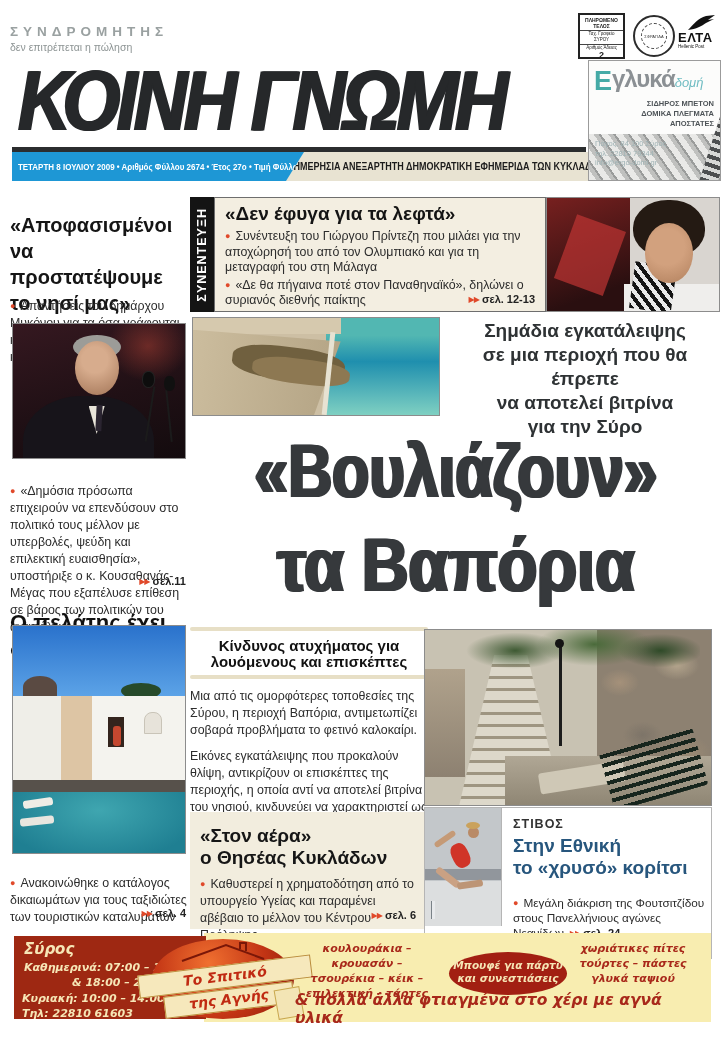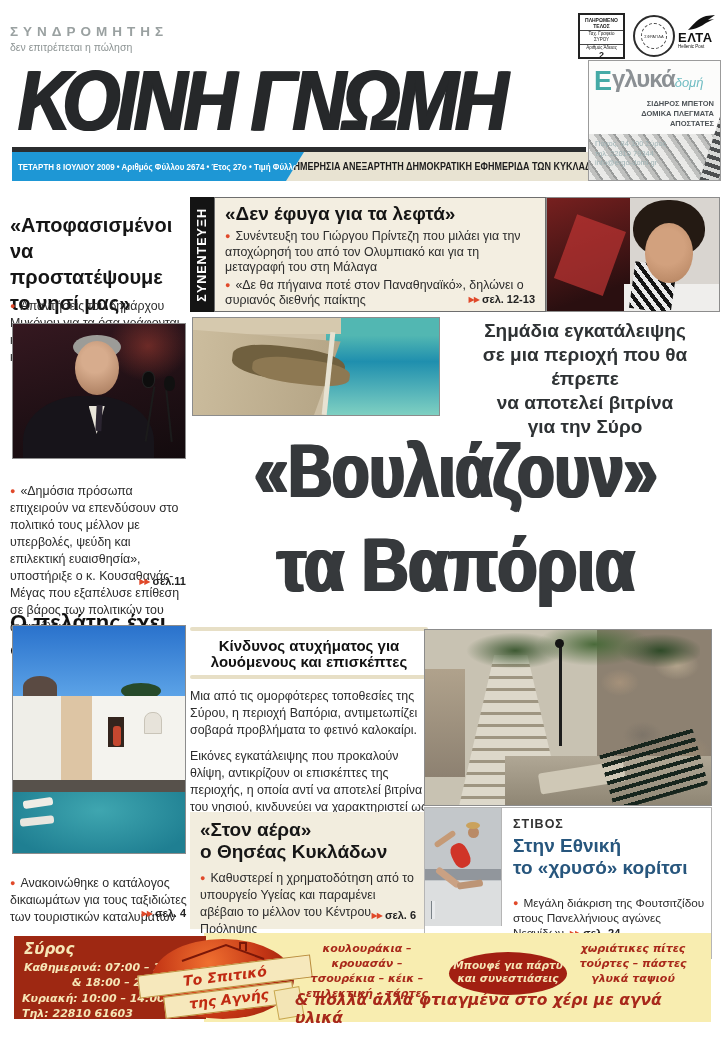--- a/index.html
+++ b/index.html
@@ -156,21 +156,21 @@
     radial-gradient(30px 22px at 80% 70%,#9a8a74,transparent 75%),
     #8d8171;}
   .st-lamp{left:47%;top:8%;width:3px;height:58%;background:#1c1c1c;}
   .st-lamphead{left:45.5%;top:5%;width:9px;height:9px;border-radius:50%;background:#141414;}
   .st-rubble{left:28%;bottom:0;width:72%;height:28%;background:linear-gradient(180deg,#b0a795,#8f8674);}
   .st-slab{left:40%;bottom:10%;width:30%;height:12%;background:#cfc8b6;transform:rotate(-9deg);border-radius:3px;}
   .st-bench{right:3%;bottom:4%;width:34%;height:34%;transform:rotate(-16deg);border-radius:4px;
     background:repeating-linear-gradient(0deg,#17251d 0 4px,rgba(0,0,0,0) 4px 9px);}
 
   
-  .theseas{left:190px;top:812px;width:238px;height:117px;background:#f2edde;box-sizing:border-box;padding:7px 10px;}
+  .theseas{left:190px;top:812px;width:238px;height:117px;background:#f2edde;box-sizing:border-box;padding:13px 10px;}
   .th-h{font-size:19px;line-height:22px;font-weight:bold;color:#161616;margin:0 0 7px;}
   .th-ref{position:absolute;right:12px;bottom:8px;}
   .ath-box{left:424px;top:807px;width:288px;height:152px;border:1px solid #b5b5b5;background:#fff;box-sizing:border-box;}
   .ph-athlete{left:0px;top:0px;width:77px;height:118px;border:none;border-right:1px solid #b5b5b5;
     background:linear-gradient(180deg,#c3c7ca 0 62%,#dcdedf 62% 100%);}
   .a-band{left:0;top:52%;width:100%;height:9%;background:rgba(85,92,99,.45);}
   .a-torso{left:36%;top:30%;width:17px;height:25px;background:#d03428;border-radius:40%;transform:rotate(-25deg);}
   .a-head{left:56%;top:16%;width:11px;height:11px;border-radius:50%;background:#b98a66;}
   .a-hairband{left:54%;top:12%;width:14px;height:7px;border-radius:50%;background:#caa25c;}
   .a-arm{left:10%;top:24%;width:24px;height:6px;background:#c59a76;border-radius:3px;transform:rotate(-35deg);}

